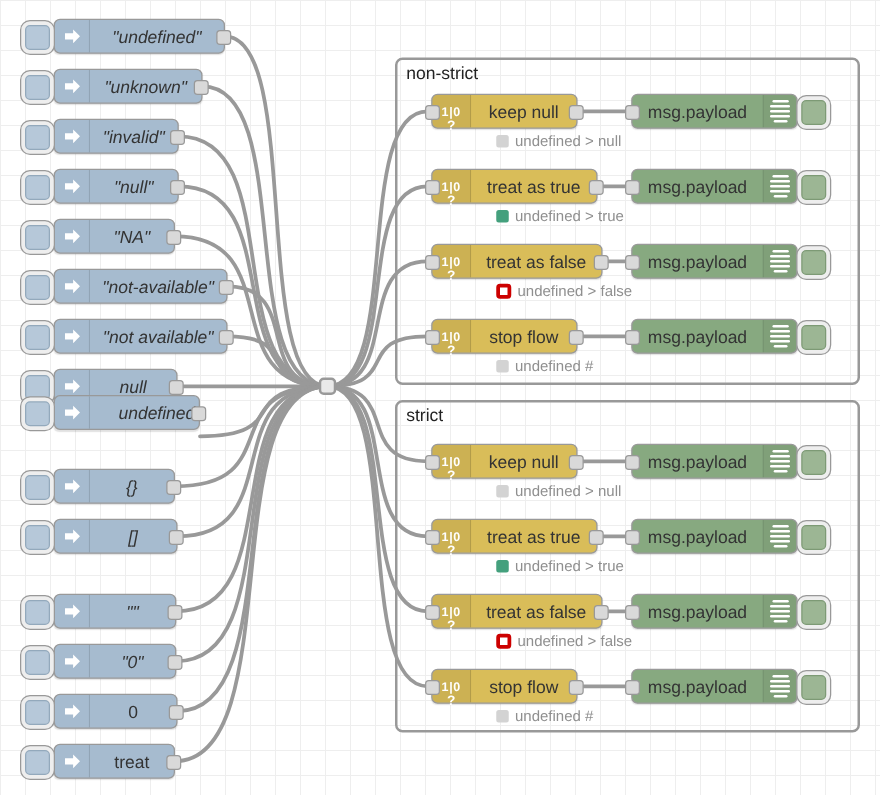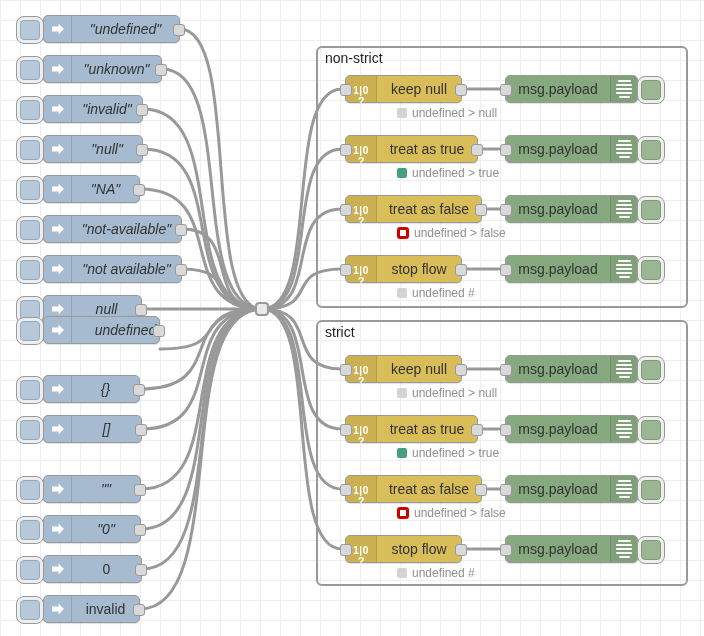--- a/index.html
+++ b/index.html
@@ -264,21 +264,21 @@
   </div>
     <div class="node inject" style="left: 43px; top: 595px; width: 97px;">
     <div class="btn-capsule">
       <div class="btn-inner"></div>
     </div>
     <div class="icon-region">
       <svg width="16" height="16" viewBox="0 0 16 16">
           <path d="M2 5.5 H8.5 V2.5 L14 8 L8.5 13.5 V10.5 H2 Z" fill="#ffffff"></path>
         </svg>
     </div>
-    <span class="node-label">invalid</span>
+    <span class="node-label">treat</span>
     <div class="port out"></div>
   </div>
     <div class="node switch" style="left: 345px; top: 75px; width: 117px;">
     <div class="icon-region">
       <span class="icon-l1">1|0</span>
       <span class="icon-l2">?</span>
     </div>
     <span class="node-label">keep null</span>
     <div class="port in"></div>
     <div class="port out"></div>

